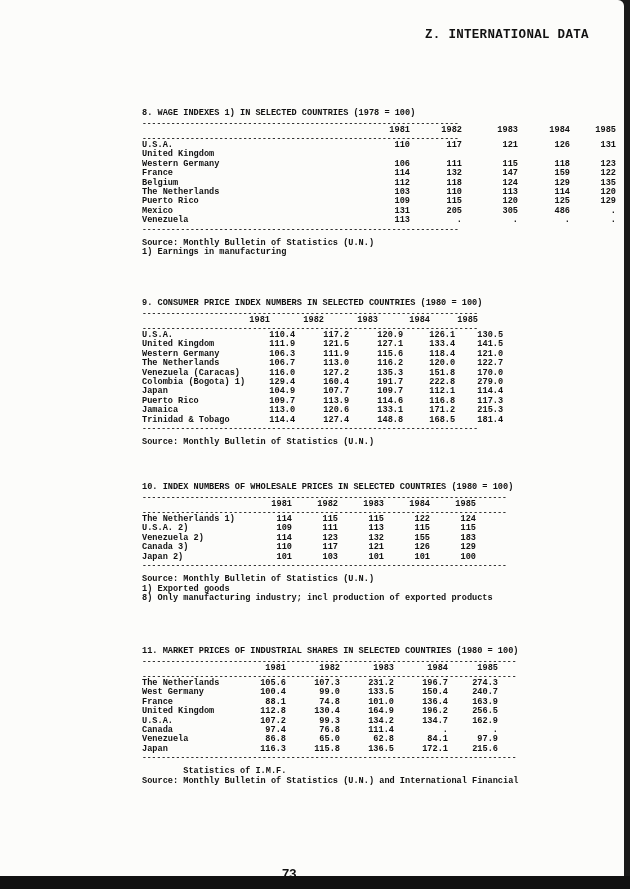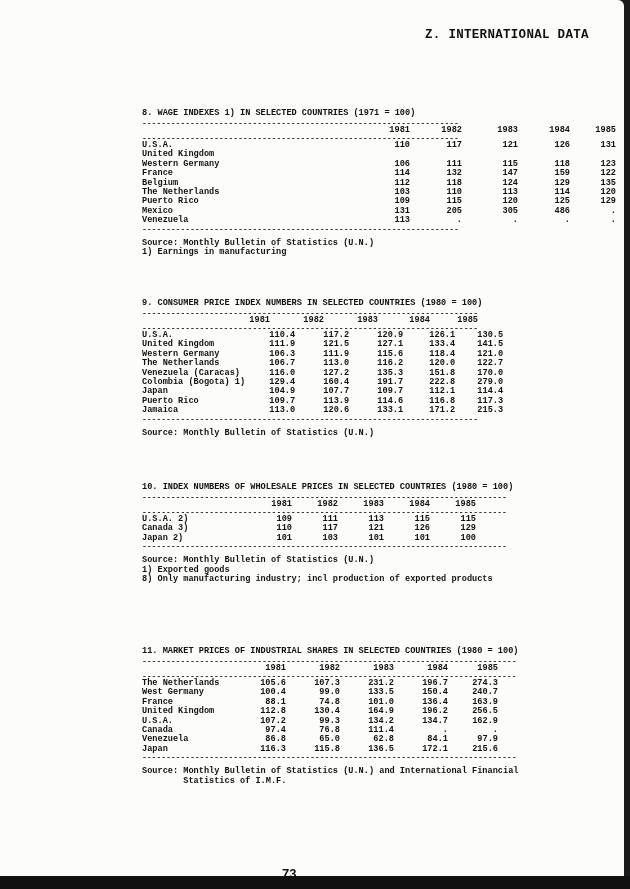--- a/index.html
+++ b/index.html
@@ -17,21 +17,21 @@
   .pagenum { position:absolute; left:282px; top:866px; font-family:"Liberation Sans", sans-serif; font-weight:bold; font-size:13px; color:#111; }
   .bottombar { position:absolute; left:0; top:876px; width:630px; height:13px; background:#111; }
 </style>
 </head>
 <body>
 
 <div class="page">
   <div class="header mono">Z. INTERNATIONAL DATA</div>
 
   <div class="section mono" id="t0" style="top:109px;">
-      <div class="title">8. WAGE INDEXES 1) IN SELECTED COUNTRIES (1971 = 100)</div>
+      <div class="title">8. WAGE INDEXES 1) IN SELECTED COUNTRIES (1978 = 100)</div>
       <div class="rule">------------------------------------------------------------------</div>
       <table>
         <tbody>
           <tr>
             <td style="width:210px"></td>
             <td class="num" style="width:58px">1981</td>
             <td class="num" style="width:52px">1982</td>
             <td class="num" style="width:56px">1983</td>
             <td class="num" style="width:52px">1984</td>
             <td class="num" style="width:46px">1985</td>
@@ -204,20 +204,28 @@
             <td class="num" style="width:48px">117.3</td>
           </tr>
           <tr>
             <td style="width:78px">Jamaica</td>
             <td class="num" style="width:50px">113.0</td>
             <td class="num" style="width:54px">120.6</td>
             <td class="num" style="width:54px">133.1</td>
             <td class="num" style="width:52px">171.2</td>
             <td class="num" style="width:48px">215.3</td>
           </tr>
+          <tr>
+            <td style="width:78px">Trinidad &amp; Tobago</td>
+            <td class="num" style="width:50px">114.4</td>
+            <td class="num" style="width:54px">127.4</td>
+            <td class="num" style="width:54px">148.8</td>
+            <td class="num" style="width:52px">168.5</td>
+            <td class="num" style="width:48px">181.4</td>
+          </tr>
         </tbody>
       </table>
       <div class="rule">----------------------------------------------------------------------</div>
       <div class="notes" style="margin-top:7px;">
         <div>Source: Monthly Bulletin of Statistics (U.N.)</div>
       </div>
     </div>
   <div class="section mono" id="t2" style="top:483px;">
       <div class="title">10. INDEX NUMBERS OF WHOLESALE PRICES IN SELECTED COUNTRIES (1980 = 100)</div>
       <div class="rule">----------------------------------------------------------------------------</div>
@@ -230,26 +238,42 @@
             <td class="num" style="width:46px">1983</td>
             <td class="num" style="width:46px">1984</td>
             <td class="num" style="width:46px">1985</td>
           </tr>
         </tbody>
       </table>
       <div class="rule">----------------------------------------------------------------------------</div>
       <table>
         <tbody>
           <tr>
+            <td style="width:110px">The Netherlands 1)</td>
+            <td class="num" style="width:40px">114</td>
+            <td class="num" style="width:46px">115</td>
+            <td class="num" style="width:46px">115</td>
+            <td class="num" style="width:46px">122</td>
+            <td class="num" style="width:46px">124</td>
+          </tr>
+          <tr>
             <td style="width:110px">U.S.A. 2)</td>
             <td class="num" style="width:40px">109</td>
             <td class="num" style="width:46px">111</td>
             <td class="num" style="width:46px">113</td>
             <td class="num" style="width:46px">115</td>
             <td class="num" style="width:46px">115</td>
+          </tr>
+          <tr>
+            <td style="width:110px">Venezuela 2)</td>
+            <td class="num" style="width:40px">114</td>
+            <td class="num" style="width:46px">123</td>
+            <td class="num" style="width:46px">132</td>
+            <td class="num" style="width:46px">155</td>
+            <td class="num" style="width:46px">183</td>
           </tr>
           <tr>
             <td style="width:110px">Canada 3)</td>
             <td class="num" style="width:40px">110</td>
             <td class="num" style="width:46px">117</td>
             <td class="num" style="width:46px">121</td>
             <td class="num" style="width:46px">126</td>
             <td class="num" style="width:46px">129</td>
           </tr>
           <tr>
@@ -348,20 +372,20 @@
             <td class="num" style="width:52px">116.3</td>
             <td class="num" style="width:54px">115.8</td>
             <td class="num" style="width:54px">136.5</td>
             <td class="num" style="width:54px">172.1</td>
             <td class="num" style="width:50px">215.6</td>
           </tr>
         </tbody>
       </table>
       <div class="rule">------------------------------------------------------------------------------</div>
       <div class="notes" style="margin-top:7px;">
+        <div>        Statistics of I.M.F.</div>
         <div>Source: Monthly Bulletin of Statistics (U.N.) and International Financial</div>
-        <div>        Statistics of I.M.F.</div>
       </div>
     </div>
 
   <div class="pagenum">73</div>
 </div>
 <div class="bottombar"></div>
 
 </body></html>

